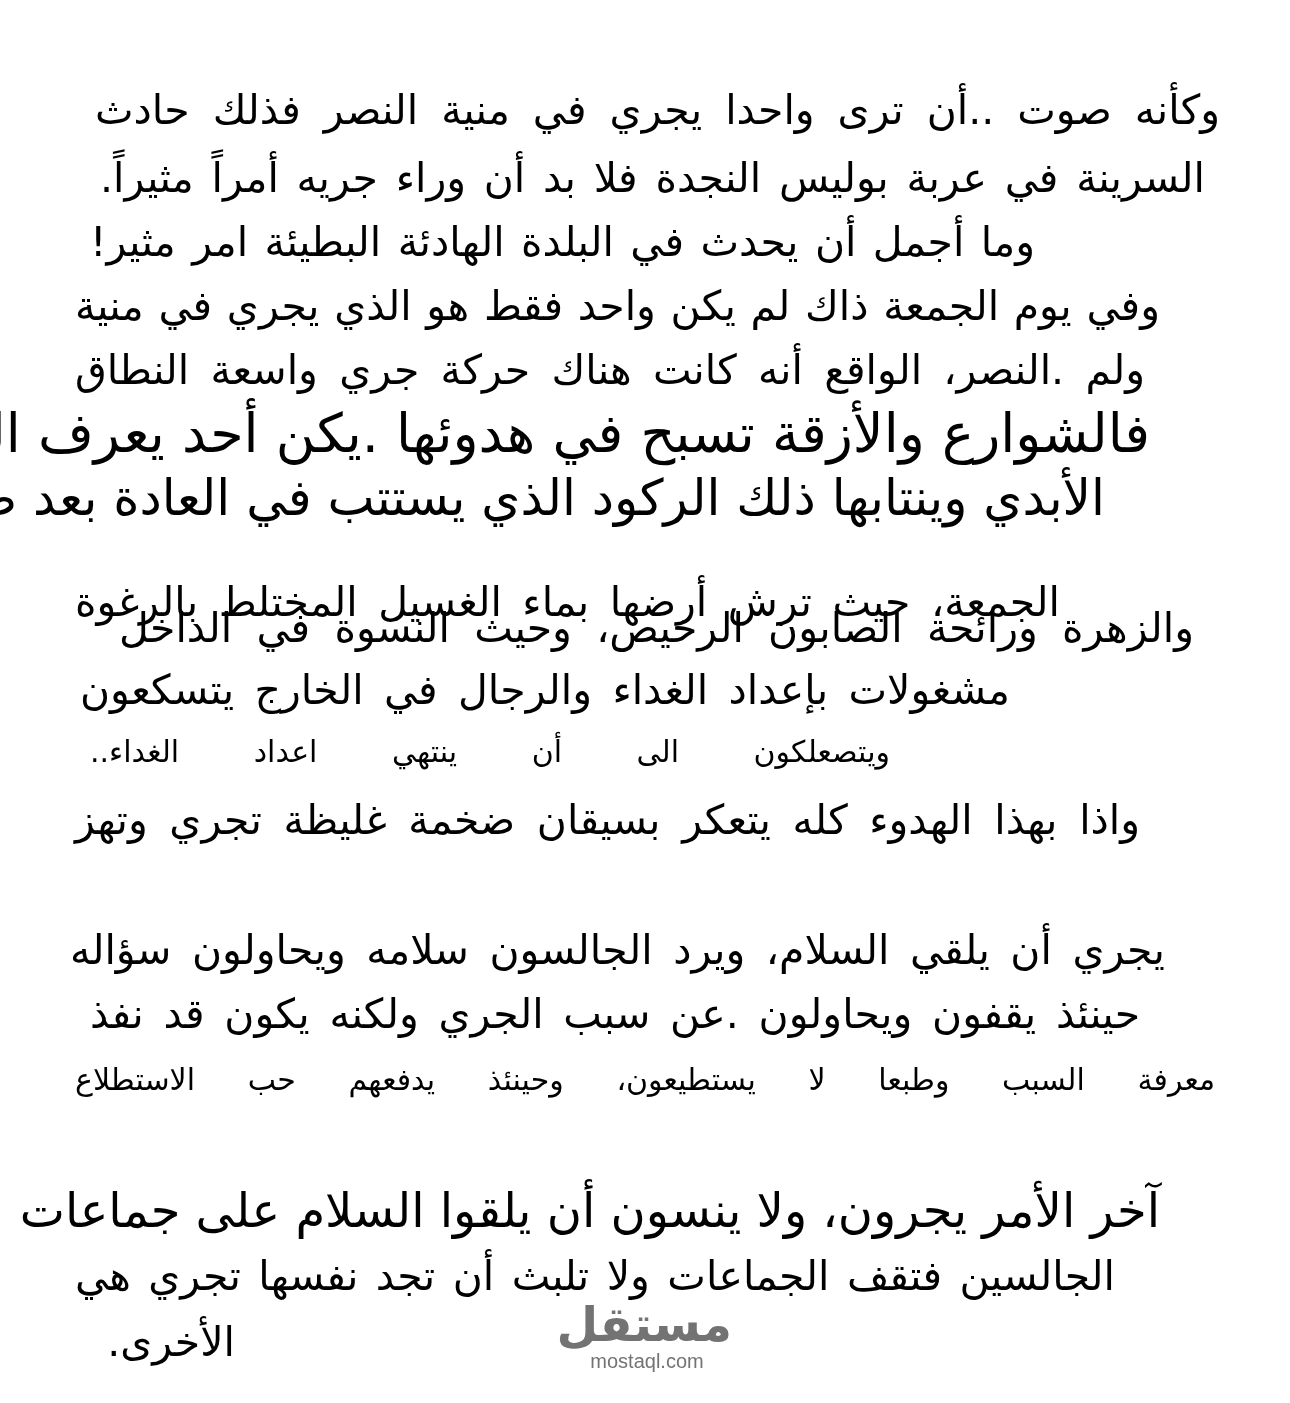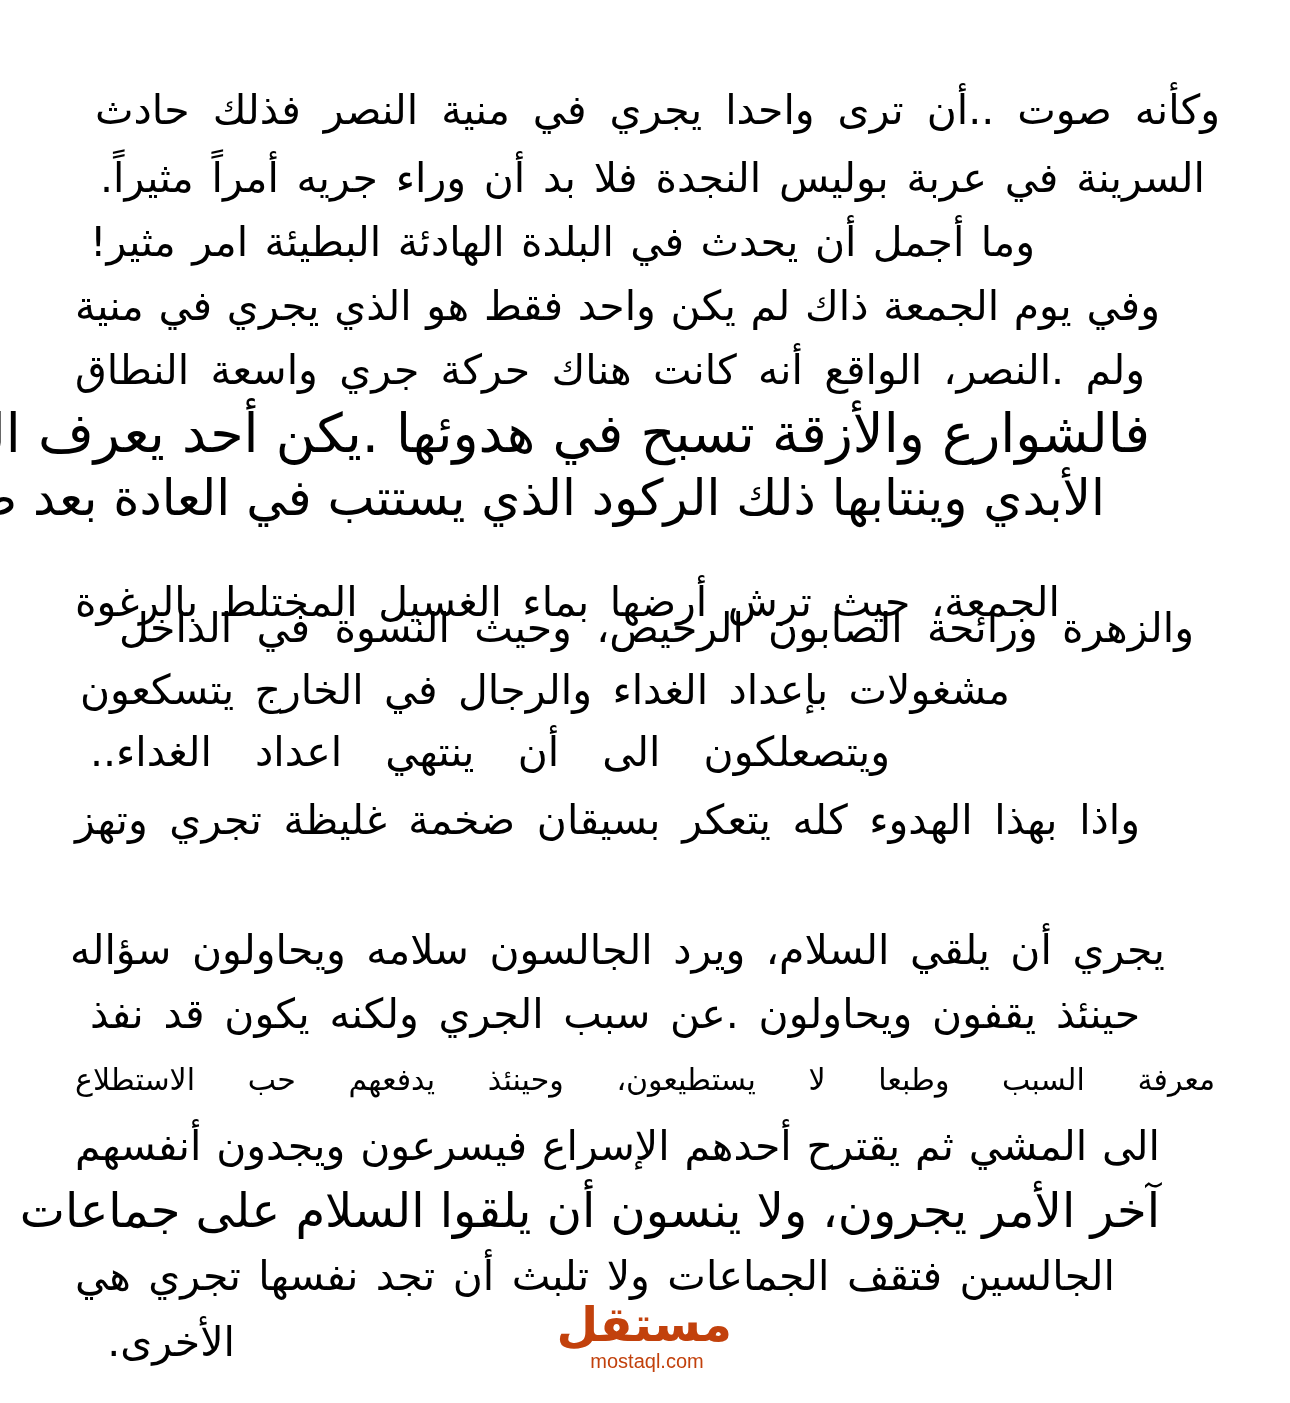--- a/index.html
+++ b/index.html
@@ -2,44 +2,43 @@
 <html><head>
 <meta charset="utf-8">
 <style>
   html, body { margin:0; padding:0; }
   body { width:1290px; height:1403px; background:#ffffff; position:relative; overflow:hidden;
          font-family:"DejaVu Sans","Liberation Sans",sans-serif; color:#000; }
   .page { position:absolute; inset:0; }
   .line { position:absolute; direction:rtl; unicode-bidi:plaintext; white-space:nowrap;
           font-size:41px; line-height:60px; height:60px; text-align:justify; text-align-last:justify;
           font-family:"DejaVu Sans","Liberation Sans",sans-serif; letter-spacing:0; }
-  .watermark { position:absolute; left:562px; top:1298px; width:170px; text-align:center; color:#c2410c; }
+  .watermark { position:absolute; left:562px; top:1298px; width:170px; text-align:center; color:#737373; }
   .wm-ar { font-size:48px; font-weight:bold; line-height:52px; direction:rtl; font-family:"DejaVu Sans",sans-serif; }
   .wm-en { font-size:20px; line-height:22px; font-family:"Liberation Sans",sans-serif; }
 </style>
 </head>
 <body>
 
 <div class="page" id="page">
     <div class="line" style="left: 95px; top: 80px; width: 1125px; font-size: 41px; text-align: right;">وكأنه صوت  ..أن ترى واحدا يجري في منية النصر فذلك حادث</div>
     <div class="line" style="left: 100px; top: 148px; width: 1105px; font-size: 41px; text-align: right;">السرينة في عربة بوليس النجدة فلا بد أن وراء جريه أمراً مثيراً.</div>
     <div class="line" style="left: 90px; top: 212px; width: 945px; font-size: 41px; text-align: right;">وما أجمل أن يحدث في البلدة الهادئة البطيئة امر مثير!</div>
     <div class="line" style="left: 75px; top: 276px; width: 1085px; font-size: 41px; text-align: right;">وفي يوم الجمعة ذاك لم يكن واحد فقط هو الذي يجري في منية</div>
     <div class="line" style="left: 75px; top: 340px; width: 1070px; font-size: 41px; text-align: right;">ولم  .النصر، الواقع أنه كانت هناك حركة جري واسعة النطاق</div>
     <div class="line" style="left: 90px; top: 404px; width: 1060px; font-size: 54px; text-align: right;">فالشوارع والأزقة تسبح في هدوئها  .يكن أحد يعرف السبب</div>
     <div class="line" style="left: 75px; top: 468px; width: 1030px; font-size: 50px; text-align: right;">الأبدي وينتابها ذلك الركود الذي يستتب في العادة بعد صلاة</div>
     <div class="line" style="left: 75px; top: 532px; width: 985px; font-size: 41px; text-align: right; margin-top: 40px;">الجمعة، حيث ترش أرضها بماء الغسيل المختلط بالرغوة</div>
     <div class="line" style="left: 75px; top: 598px; width: 1075px; font-size: 41px; text-align: right; margin-left: 44px;">والزهرة ورائحة الصابون الرخيص، وحيث النسوة في الداخل</div>
     <div class="line" style="left: 80px; top: 660px; width: 930px; font-size: 41px; text-align: right;">مشغولات بإعداد الغداء والرجال في الخارج يتسكعون</div>
-    <div class="line" style="left: 90px; top: 722px; width: 800px; font-size: 41px; text-align: right;">ويتصعلكون الى أن ينتهي اعداد الغداء..</div>
+    <div class="line" style="left: 90px; top: 722px; width: 800px; font-size: 30px; text-align: right;">ويتصعلكون الى أن ينتهي اعداد الغداء..</div>
     <div class="line" style="left: 75px; top: 790px; width: 1065px; font-size: 41px; text-align: right;">واذا بهذا الهدوء كله يتعكر بسيقان ضخمة غليظة تجري وتهز</div>
     <div class="line" style="left: 70px; top: 920px; width: 1095px; font-size: 41px; text-align: right;">يجري أن يلقي السلام، ويرد الجالسون سلامه ويحاولون سؤاله</div>
     <div class="line" style="left: 90px; top: 984px; width: 1050px; font-size: 41px; text-align: right;">حينئذ يقفون ويحاولون  .عن سبب الجري ولكنه يكون قد نفذ</div>
     <div class="line" style="left: 75px; top: 1050px; width: 1140px; font-size: 30px; text-align: center;">معرفة السبب وطبعا لا يستطيعون، وحينئذ يدفعهم حب الاستطلاع</div>
-    <div class="line" style="left: 75px; top: 1116px; width: 1085px; font-size: 41px; text-align: right;">الى المشي ثم يقترح أحدهم الإسراع فيسرعون ويجدون أنفسهم</div>
     <div class="line" style="left: 75px; top: 1180px; width: 1085px; font-size: 48px; text-align: left;">آخر الأمر يجرون، ولا ينسون أن يلقوا السلام على جماعات</div>
     <div class="line" style="left: 75px; top: 1246px; width: 1040px; font-size: 41px; text-align: right;">الجالسين فتقف الجماعات ولا تلبث أن تجد نفسها تجري هي</div>
     <div class="line" style="left: 75px; top: 1312px; width: 160px; font-size: 41px; text-align: right;">الأخرى.</div>
   </div>
 
 <div class="watermark">
   <div class="wm-ar">مستقل</div>
   <div class="wm-en">mostaql.com</div>
 </div>
 

